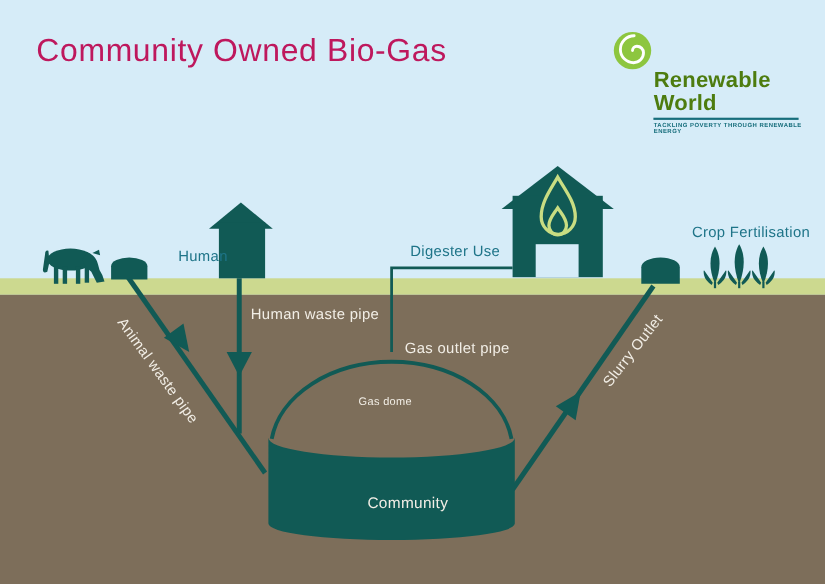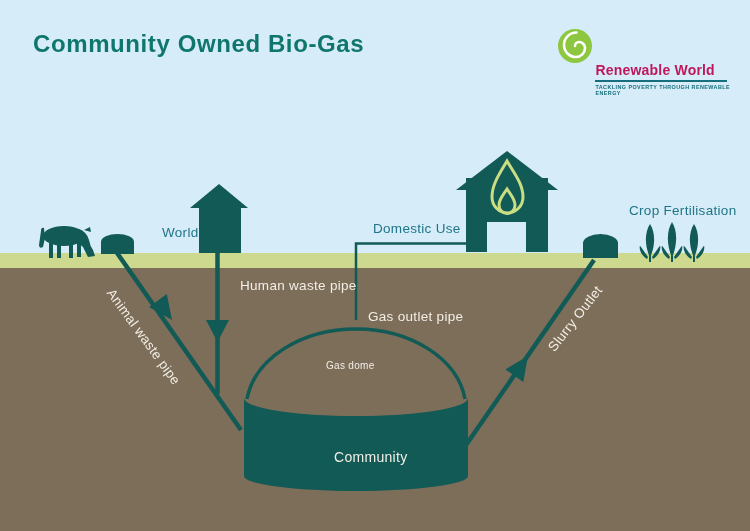--- a/index.html
+++ b/index.html
@@ -7,35 +7,35 @@
     position:relative;width:750px;height:531px;overflow:hidden;
     font-family:"Liberation Sans",sans-serif;
     background:#d6ecf8;
   }
   .stage svg{position:absolute;left:0;top:0;}
   .lbl{position:absolute;white-space:nowrap;letter-spacing:.3px;}
   .lbl.teal{color:#1e7488;font-size:13.5px;}
   .lbl.white{color:#f2eee6;font-size:13.5px;}
   .title{
     position:absolute;left:33px;top:30px;
-    font-size:24px;color:#0f766e;letter-spacing:.6px;font-weight:bold;
+    font-size:29px;color:#be185d;letter-spacing:.6px;
   }
   .rot-animal{
     left:116px;top:286px;
     transform:rotate(54deg);transform-origin:0 0;
   }
   .rot-slurry{
     left:545px;top:345px;
     transform:rotate(-52deg);transform-origin:0 0;
   }
   .logo{
     position:absolute;left:556px;top:28px;display:flex;align-items:center;gap:7px;
   }
   .logo-text{display:flex;flex-direction:column;}
-  .logo-name{color:#be185d;font-size:14px;font-weight:bold;letter-spacing:.2px;line-height:1.05;margin-top:35px;}
+  .logo-name{color:#4d7c0f;font-size:20px;font-weight:bold;letter-spacing:.2px;line-height:1.05;margin-top:35px;}
   .logo-rule{height:2px;background:#176e7c;margin:2px 0 2px 0;width:132px;}
   .logo-tag{color:#176e7c;font-size:5.4px;font-weight:bold;letter-spacing:.45px;}
 </style>
 </head>
 <body>
 
 <div class="stage">
 
   <svg width="750" height="531" viewBox="0 0 750 531">
 
@@ -121,25 +121,25 @@
 
   <div class="logo">
     <div style="width:34px;height:34px;"></div>
     <div class="logo-text">
       <span class="logo-name">Renewable World</span>
       <span class="logo-rule"></span>
       <span class="logo-tag">TACKLING POVERTY THROUGH RENEWABLE ENERGY</span>
     </div>
   </div>
 
-  <div class="lbl teal" style="left:162px;top:225px;">World</div>
-  <div class="lbl teal" style="left:373px;top:221px;">Domestic Use</div>
+  <div class="lbl teal" style="left:162px;top:225px;">Human</div>
+  <div class="lbl teal" style="left:373px;top:221px;">Digester Use</div>
   <div class="lbl teal" style="left:629px;top:203px;text-align:center;">Crop Fertilisation</div>
 
-  <div class="lbl white" style="left:240px;top:278px;">Human waste pipe</div>
+  <div class="lbl white" style="left:228px;top:278px;">Human waste pipe</div>
   <div class="lbl white" style="left:368px;top:309px;">Gas outlet pipe</div>
   <div class="lbl white" style="left:326px;top:360px;font-size:10px;">Gas dome</div>
   <div class="lbl white" style="left:334px;top:449px;font-size:14px;">Community</div>
 
   <div class="lbl white rot-animal">Animal waste pipe</div>
   <div class="lbl white rot-slurry">Slurry Outlet</div>
 
 </div>
 
 </body></html>

